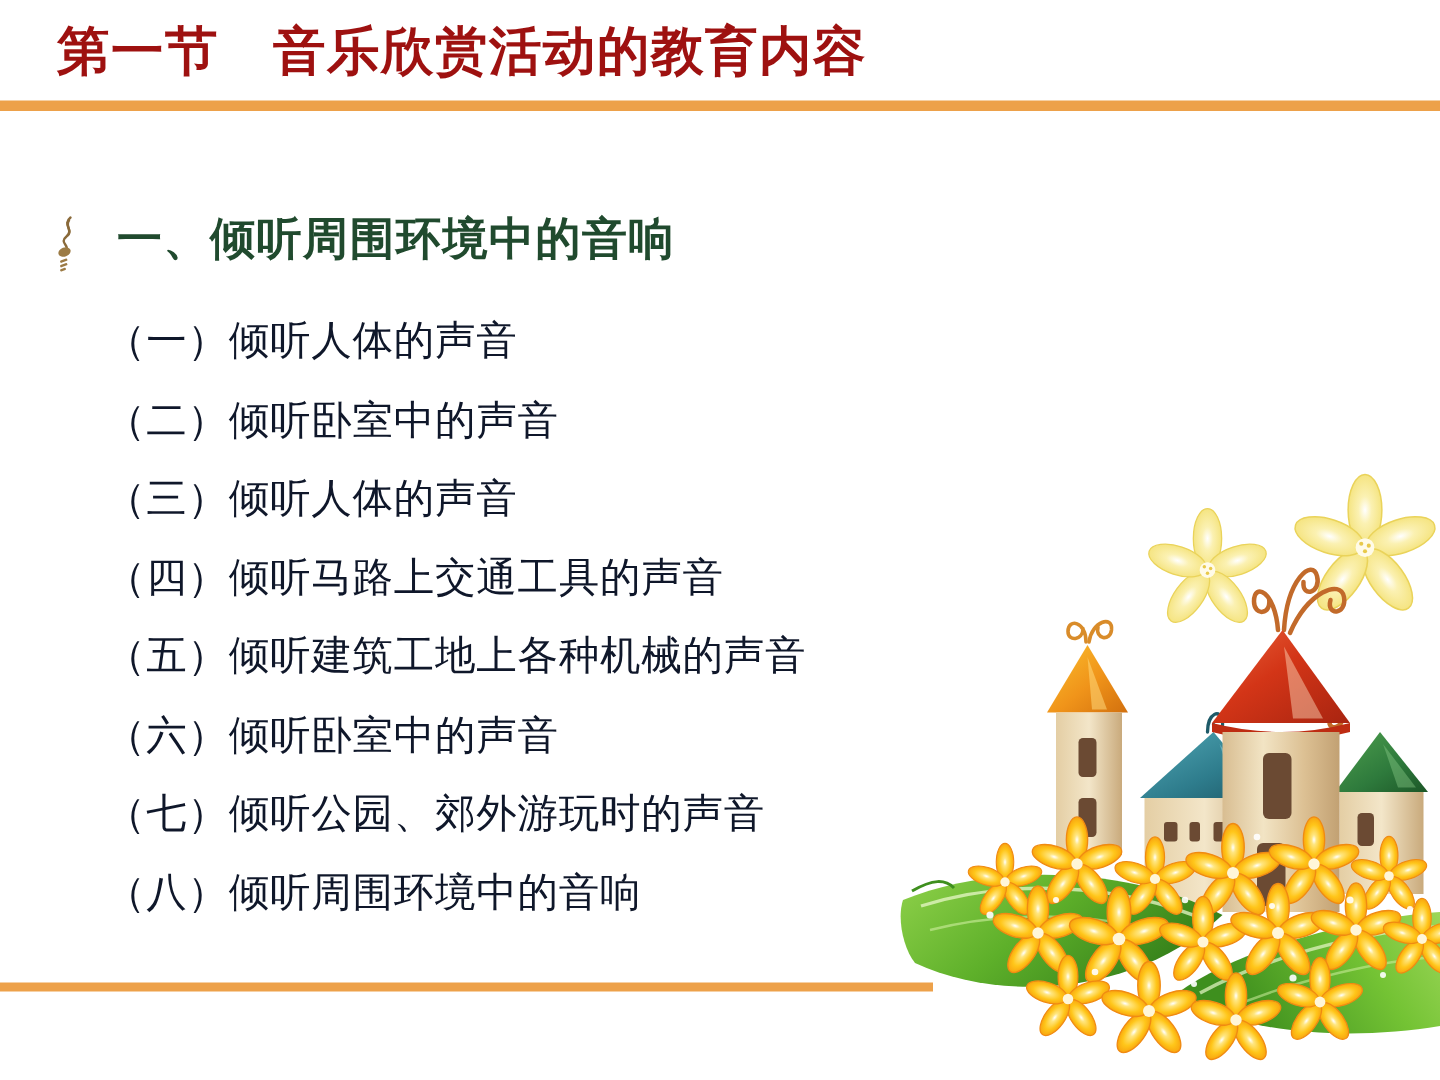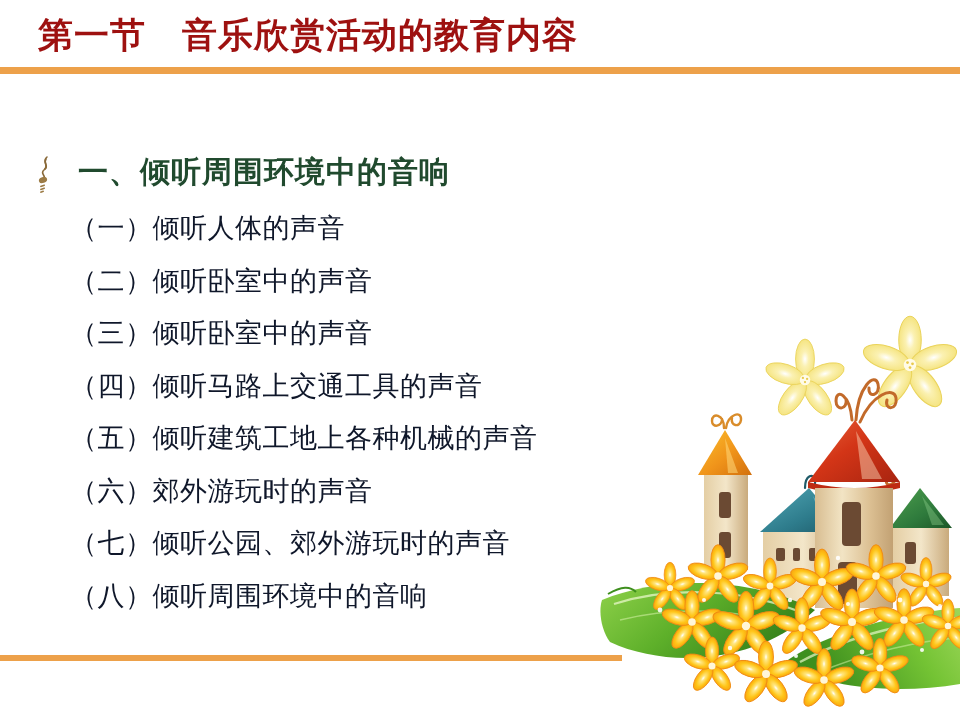--- a/index.html
+++ b/index.html
@@ -61,21 +61,21 @@
     position: absolute;
     left: 0;
     top: 70px;
     width: 960px;
     height: 585px;
   }
 
   #section-heading-row {
     position: absolute;
     left: 34px;
-    top: 80px;
+    top: 68px;
     display: flex;
     align-items: flex-start;
   }
   #heading-ornament {
     width: 26px;
     height: 44px;
     flex: none;
     margin-top: 4px;
   }
   #section-heading {
@@ -143,24 +143,24 @@
             <rect x="6" y="37" width="4" height="1.5" rx="0.6" transform="rotate(-20 8 37.7)"></rect>
           </g>
         </svg>
       </span>
       <span id="section-heading">一、倾听周围环境中的音响</span>
     </div>
 
     <ul id="bullet-list">
       <li>（一）倾听人体的声音</li>
       <li>（二）倾听卧室中的声音</li>
-      <li>（三）倾听卧室中的声音</li>
+      <li>（三）倾听人体的声音</li>
       <li>（四）倾听马路上交通工具的声音</li>
       <li>（五）倾听建筑工地上各种机械的声音</li>
-      <li>（六）郊外游玩时的声音</li>
+      <li>（六）倾听卧室中的声音</li>
       <li>（七）倾听公园、郊外游玩时的声音</li>
       <li>（八）倾听周围环境中的音响</li>
     </ul>
 
   </div>
 
   <div id="footer-rule"></div>
 
   <div id="castle-art">
     <svg width="360" height="450" viewBox="0 0 360 450" xmlns="http://www.w3.org/2000/svg">

